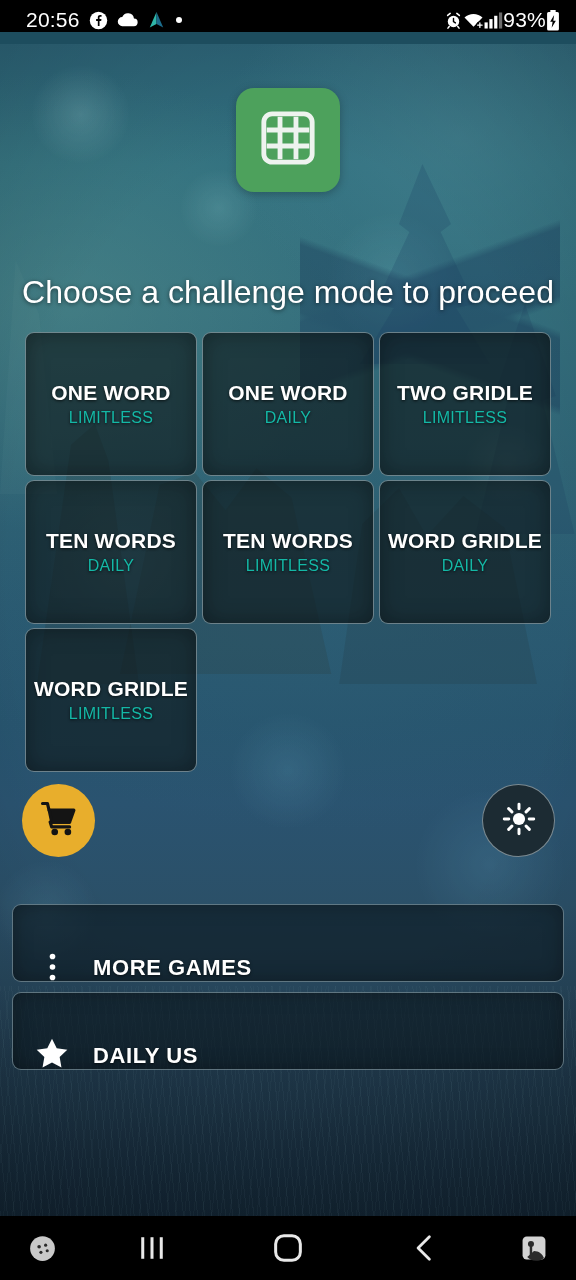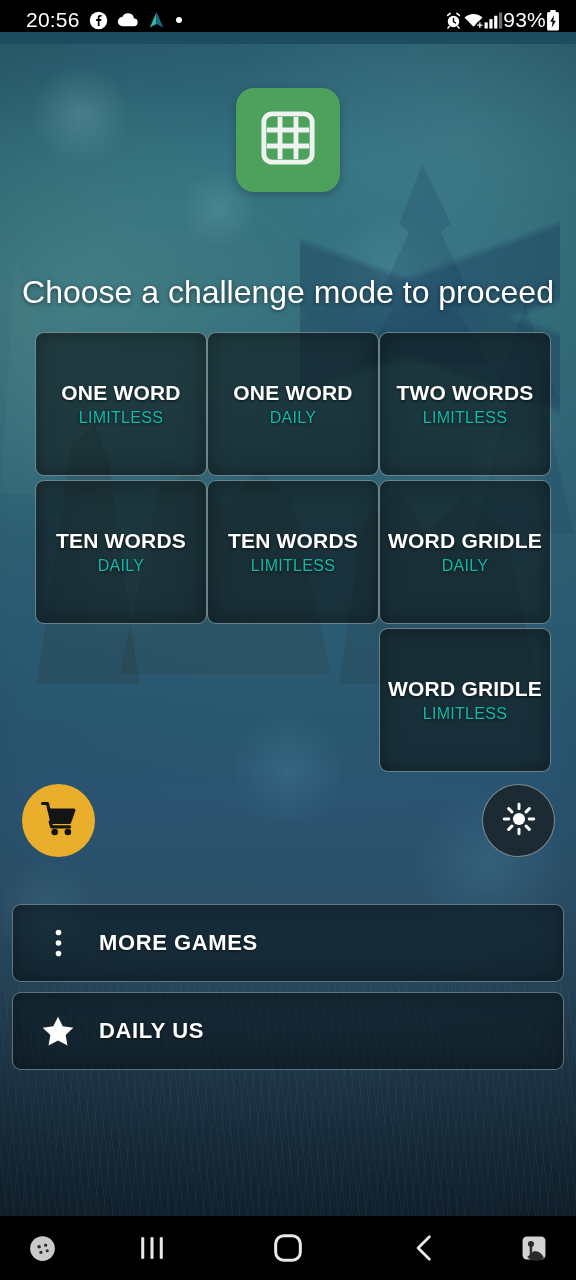--- a/index.html
+++ b/index.html
@@ -145,21 +145,21 @@
     color: #fff; font-size: 32px; font-weight: 400;
     text-shadow: 0 1px 4px rgba(0,0,0,0.55);
   }
 
   
   #mode-grid {
     position: absolute; left: 25px; top: 288px;
     width: 526px;
     display: flex; flex-wrap: wrap;
     gap: 4px 0;
-    justify-content: flex-end;
+    justify-content: space-between;
   }
   .mode-card {
     width: 172px; height: 144px;
     border: 1px solid rgba(176,198,206,0.55);
     border-radius: 9px;
     background: rgba(14,24,26,0.62);
     display: flex; flex-direction: column;
     align-items: center; justify-content: center;
     cursor: pointer;
     box-shadow: inset 0 0 22px rgba(0,0,0,0.35);
@@ -191,22 +191,22 @@
     border: 1px solid rgba(200,215,220,0.55);
   }
 
   
   #menu-list { position: absolute; left: 12px; top: 860px; width: 552px; }
   .menu-row {
     height: 78px;
     border: 1px solid rgba(170,195,205,0.5);
     border-radius: 9px;
     background: rgba(10,22,28,0.60);
-    display: flex; align-items: center;
-    padding-left: 24px;
+    display: flex; align-items: flex-end;
+    padding-left: 18px;
     margin-bottom: 10px;
     cursor: pointer;
     box-shadow: inset 0 0 20px rgba(0,0,0,0.3);
   }
   .menu-icon { width: 42px; display: flex; align-items: center; justify-content: center; }
   .menu-label {
     color: #fff; font-size: 22px; font-weight: 700;
     letter-spacing: .6px; margin-left: 20px;
     text-shadow: 0 1px 3px rgba(0,0,0,0.6);
   }
@@ -324,21 +324,21 @@
     <div id="mode-grid">
       <div class="mode-card">
         <span class="mode-title">ONE WORD</span>
         <span class="mode-sub">LIMITLESS</span>
       </div>
       <div class="mode-card">
         <span class="mode-title">ONE WORD</span>
         <span class="mode-sub">DAILY</span>
       </div>
       <div class="mode-card">
-        <span class="mode-title">TWO WORDS</span>
+        <span class="mode-title">TWO GRIDLE</span>
         <span class="mode-sub">LIMITLESS</span>
       </div>
       <div class="mode-card">
         <span class="mode-title">TEN WORDS</span>
         <span class="mode-sub">DAILY</span>
       </div>
       <div class="mode-card">
         <span class="mode-title">TEN WORDS</span>
         <span class="mode-sub">LIMITLESS</span>
       </div>

